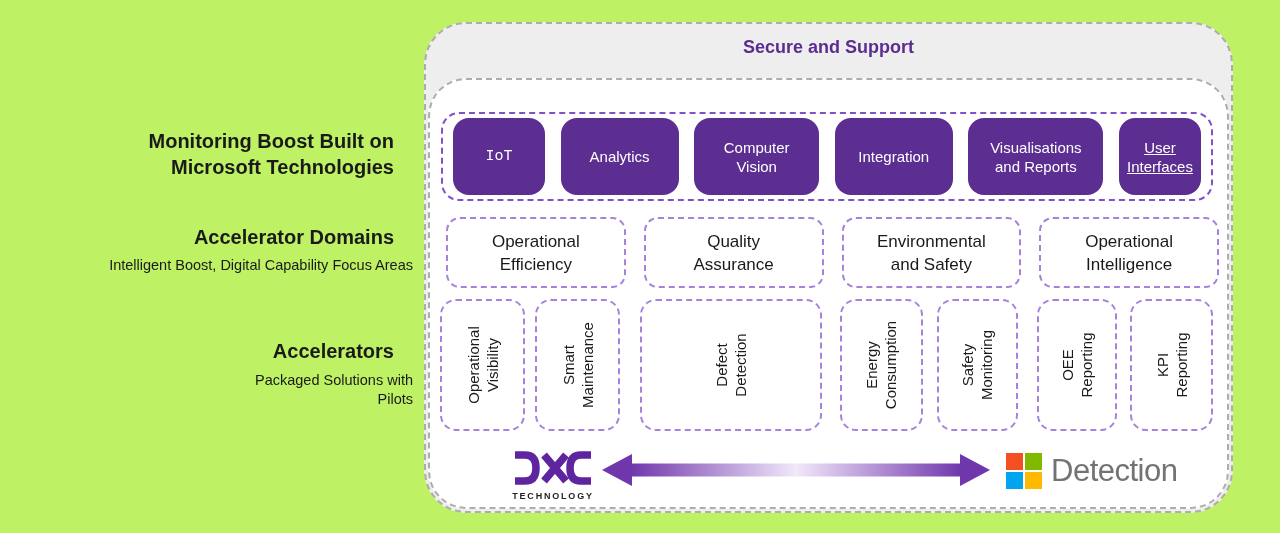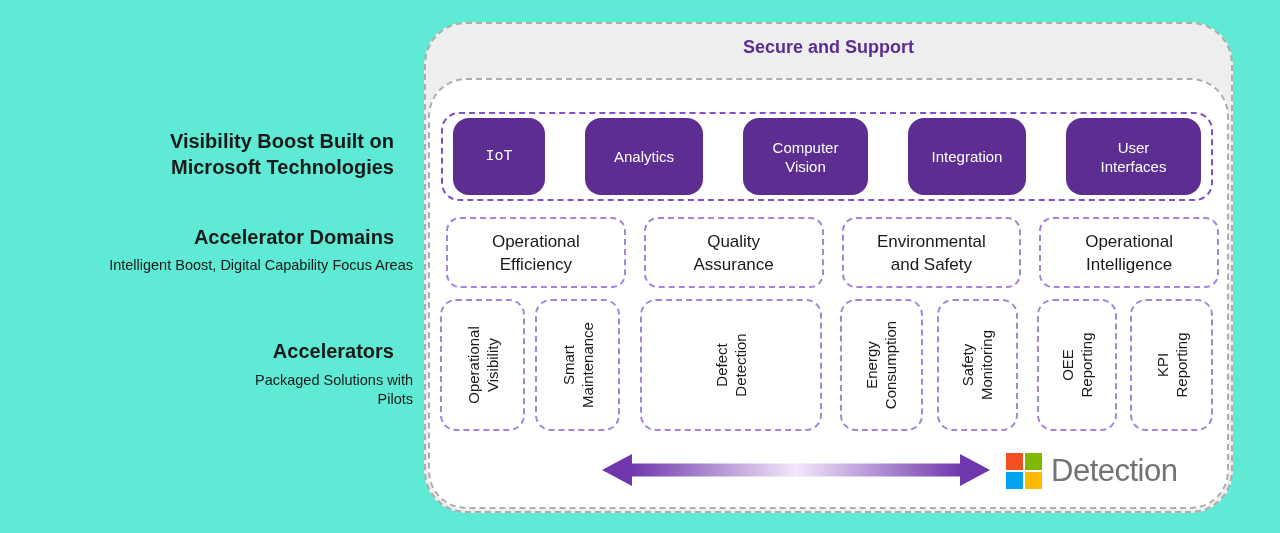--- a/index.html
+++ b/index.html
@@ -1,18 +1,18 @@
 <!DOCTYPE html>
 <html><head>
 <meta charset="utf-8">
 <style>
   html, body { margin: 0; padding: 0; background: #ffffff; }
   .canvas {
     position: relative; width: 1280px; height: 533px;
-    background: #5eead4; overflow: hidden;
+    background: #bef264; overflow: hidden;
     font-family: "Liberation Sans", sans-serif; color: #1a1a1a;
   }
 
   
   .left-labels { position: absolute; left: 0; top: 0; width: 413px; height: 533px; text-align: right; }
   .lbl { position: absolute; right: 0; width: 100%; box-sizing: border-box; }
   .lbl-title { font-weight: bold; font-size: 20px; line-height: 26px; padding-right: 19px; white-space: pre-line; }
   .lbl-sub { font-size: 14.5px; line-height: 19px; white-space: pre-line; color: #1a1a1a; }
   .lb1 { top: 128px; }
   .lb2-title { top: 224px; }
@@ -47,21 +47,21 @@
     height: 77px; background: #5c2e91; border-radius: 16px;
     display: flex; align-items: center; justify-content: center;
     color: #ffffff; font-size: 15px; line-height: 19px; text-align: center;
   }
   .tech-box span { white-space: pre-line; }
   .tech-box:nth-child(1) { width: 92px; font-family: Liberation Mono, monospace; }
   .tech-box:nth-child(2) { width: 118px; }
   .tech-box:nth-child(3) { width: 125px; }
   .tech-box:nth-child(4) { width: 118px; }
   .tech-box:nth-child(5) { width: 135px; }
-  .tech-box:nth-child(6) { width: 105px; }
+  .tech-box:nth-child(6) { width: 82px; text-decoration: underline; }
 
   
   .row2 {
     position: absolute; left: 446px; top: 217px; width: 773px; height: 71px;
     display: flex; gap: 18px;
   }
   .domain-box {
     flex: 1; box-sizing: border-box;
     border: 2px dashed #a583db; border-radius: 14px;
     display: flex; align-items: center; justify-content: center;
@@ -101,21 +101,21 @@
 </head>
 <body>
 
 <div class="canvas">
 
   <div class="outer-box"></div>
   <div class="inner-box"></div>
   <div class="secure-title">Secure and Support</div>
 
   <div class="left-labels">
-    <div class="lbl lbl-title lb1">Visibility Boost Built on
+    <div class="lbl lbl-title lb1">Monitoring Boost Built on
 Microsoft Technologies</div>
     <div class="lbl lbl-title lb2-title">Accelerator Domains</div>
     <div class="lbl lbl-sub lb2-sub">Intelligent Boost, Digital Capability Focus Areas</div>
     <div class="lbl lbl-title lb3-title">Accelerators</div>
     <div class="lbl lbl-sub lb3-sub">Packaged Solutions with
 Pilots</div>
   </div>
 
   <div class="row1">
     <div class="tech-box">
@@ -125,20 +125,24 @@
         <span>Analytics</span>
       </div>
     <div class="tech-box">
         <span>Computer
 Vision</span>
       </div>
     <div class="tech-box">
         <span>Integration</span>
       </div>
     <div class="tech-box">
+        <span>Visualisations
+and Reports</span>
+      </div>
+    <div class="tech-box">
         <span>User
 Interfaces</span>
       </div>
   </div>
 
   <div class="row2">
     <div class="domain-box">
         <span>Operational
 Efficiency</span>
       </div>
@@ -180,20 +184,30 @@
     <div class="acc-box acc-6">
         <span class="vtext">OEE
 Reporting</span>
       </div>
     <div class="acc-box acc-7">
         <span class="vtext">KPI
 Reporting</span>
       </div>
   </div>
 
+  <div class="dxc-logo">
+    <svg width="80" height="34" viewBox="0 0 80 34">
+      <g stroke="#5f249f" stroke-width="7.5" fill="none">
+        <path d="M2,30 H12 Q23,30 23,17 Q23,4 12,4 H2"></path>
+        <path d="M31,4 L53,30 M53,4 L31,30"></path>
+        <path d="M78,4 H68 Q57,4 57,17 Q57,30 68,30 H78"></path>
+      </g>
+    </svg>
+    <span class="dxc-tech-label">TECHNOLOGY</span>
+  </div>
 
   <div class="arrow-wrap">
     <svg width="388" height="36" viewBox="0 0 388 36">
       <defs>
         <linearGradient id="arrowGrad" x1="0" y1="0" x2="1" y2="0">
           <stop offset="0" stop-color="#7036ac"></stop>
           <stop offset="0.5" stop-color="#f1e8fa"></stop>
           <stop offset="1" stop-color="#7036ac"></stop>
         </linearGradient>
       </defs>

